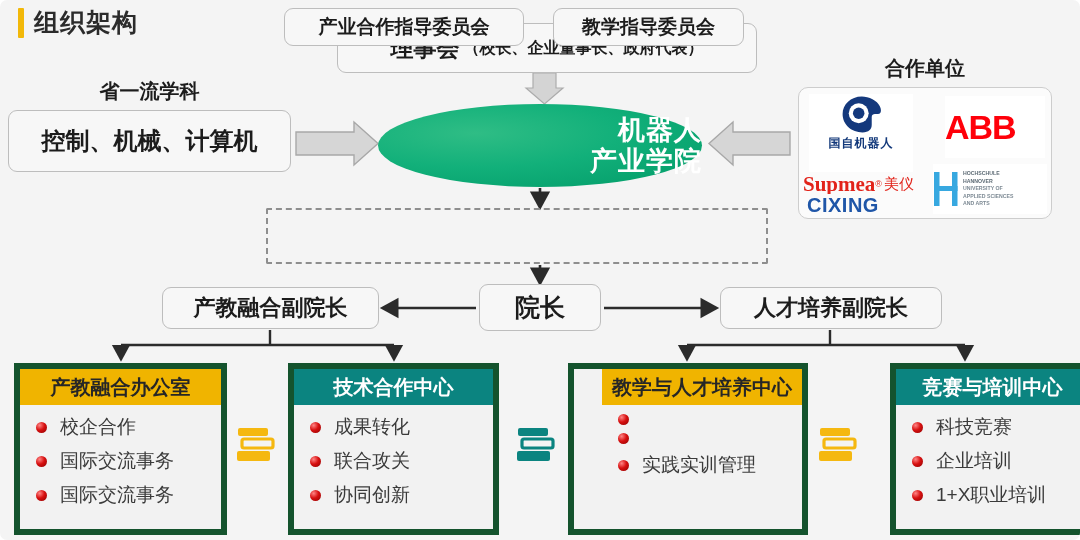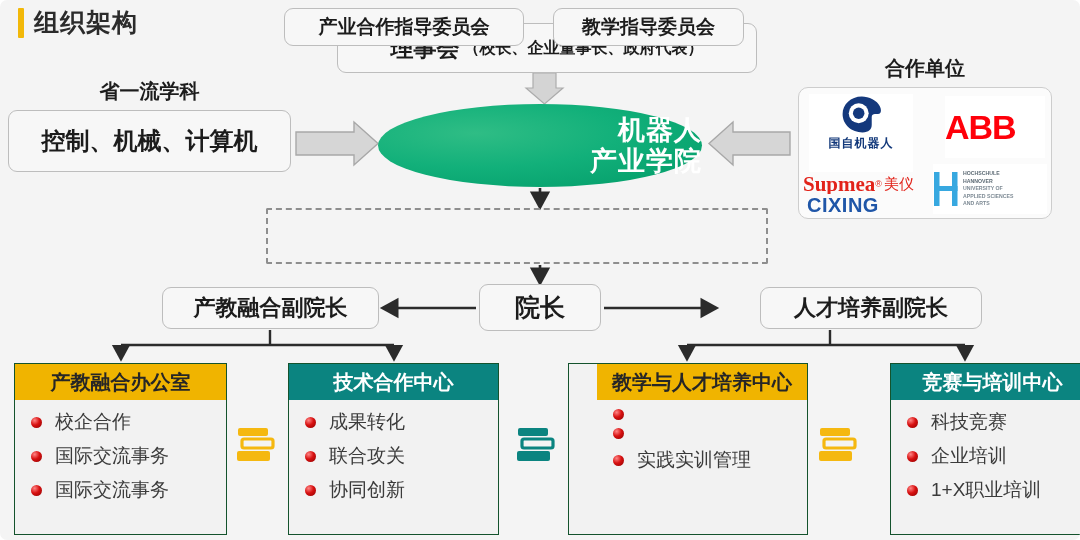--- a/index.html
+++ b/index.html
@@ -161,30 +161,30 @@
     height: 38px;
     font-size: 19px;
     background: #f7f7f7;
   }
   #committee-1 { left: 284px; width: 240px; }
   #committee-2 { left: 553px; width: 191px; }
 
   
   #dean-box   { left: 479px; top: 284px; width: 122px; height: 47px; font-size: 25px; }
   #vd-left    { left: 162px; top: 287px; width: 217px; height: 42px; font-size: 22px; }
-  #vd-right   { left: 720px; top: 287px; width: 222px; height: 42px; font-size: 22px; margin-left: 40px; }
+  #vd-right   { left: 720px; top: 287px; width: 222px; height: 42px; font-size: 22px; }
 
   
   .card {
     position: absolute;
     top: 363px;
     width: 213px;
     height: 172px;
     background: #f2f2f2;
-    border: 1px solid #14532d;
+    border: 6px solid #14532d;
     box-sizing: border-box;
     display: flex;
     flex-direction: column;
   }
   .card-head {
     height: 36px;
     display: flex;
     align-items: center;
     justify-content: center;
     font-size: 20px;

